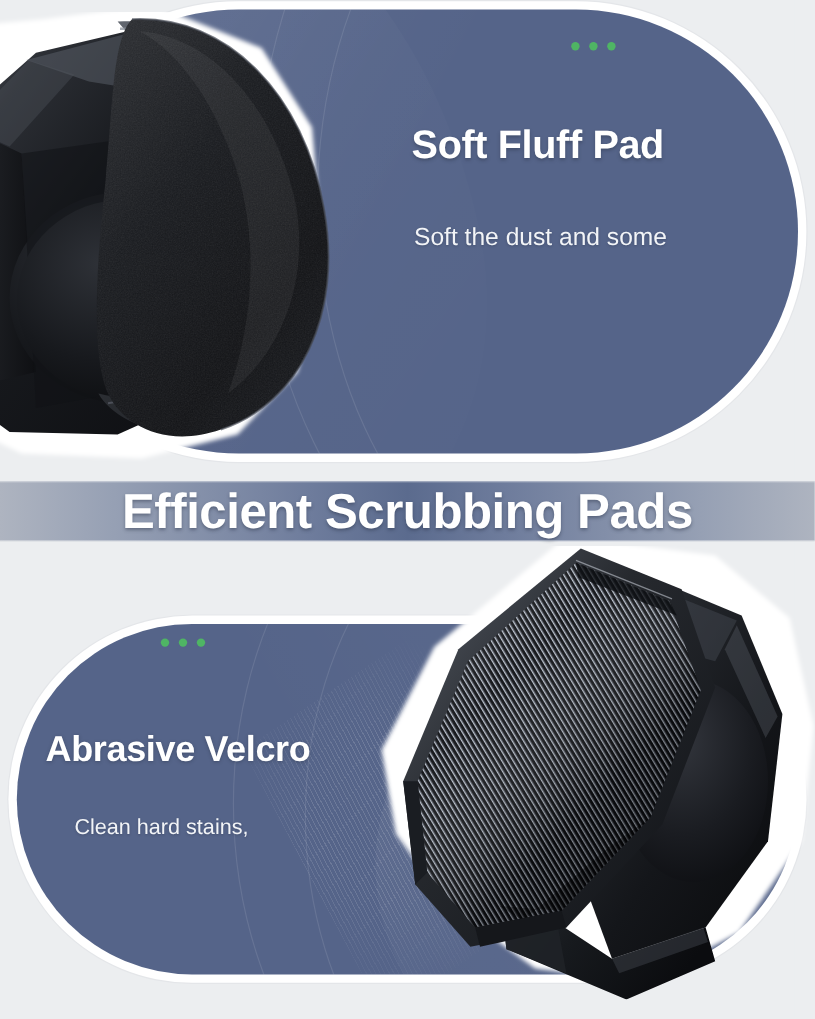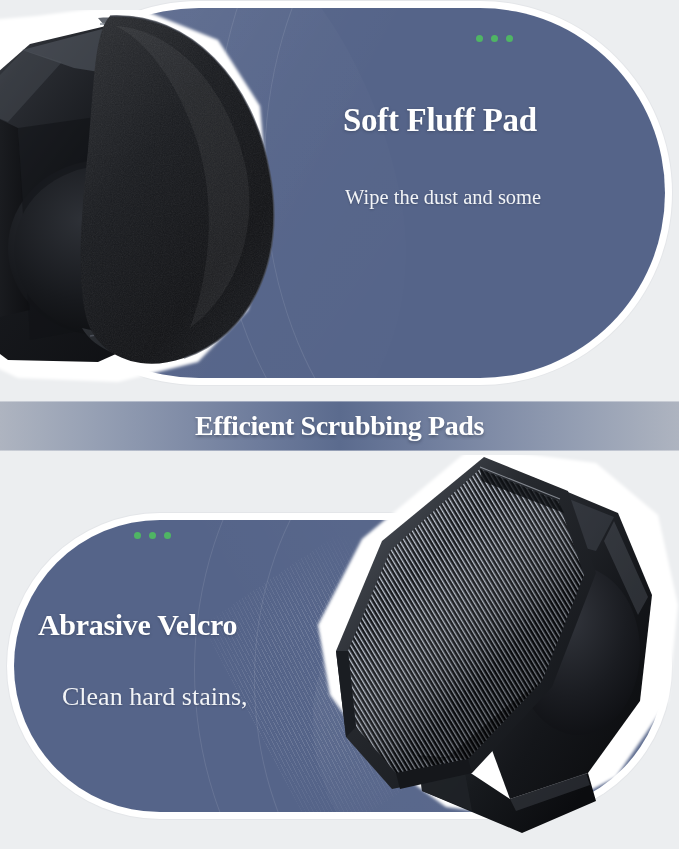--- a/index.html
+++ b/index.html
@@ -6,21 +6,20 @@
   html, body {
     width:679px; height:849px;
     background:#eceef0;
     font-family:"Liberation Sans", sans-serif;
     overflow:hidden;
   }
   #page {
     position:relative;
     width:662px; height:849px;
     background:#eceef0;
-    font-family:Liberation Serif, serif;
   }
 
   
   .card {
     position:absolute;
     background:#556489;
     border-radius:190px;
     overflow:hidden;
     box-shadow:0 0 0 7px #ffffff, 0 0 0 8px #e4e6e9;
   }
@@ -94,40 +93,40 @@
     display:flex; align-items:center; justify-content:center;
     z-index:8;
   }
   #banner::before, #banner::after {
     content:""; position:absolute; left:0; right:0; height:1px;
     background:rgba(255,255,255,.35);
   }
   #banner::before { top:0; }
   #banner::after  { bottom:0; }
   #banner-title {
-    color:#ffffff; font-size:28px; font-weight:bold;
+    color:#ffffff; font-size:41px; font-weight:bold;
     letter-spacing:-.4px;
     text-shadow:0 2px 3px rgba(40,48,68,.45);
   }
 
   
   #card-bottom {
     left:14px; top:520px; width:651px; height:292px;
   }
   #card-bottom .card-bg-ghost { left:310px; top:-90px; width:420px; height:500px;
     transform:rotate(14deg); }
   #card-bottom .card-bg-sheen { left:0; top:0; right:0; bottom:0;
     background:linear-gradient(60deg, rgba(255,255,255,0) 40%, rgba(255,255,255,.05) 100%); }
   #card-bottom .card-bg-arc { left:180px; top:-180px; width:520px; height:660px; }
   #card-bottom .card-bg-arc.two { left:240px; top:-130px; width:430px; height:580px; }
 
   #dots-bottom { left:134px; top:532px; }
 
   #headline-bottom { left:38px; top:608px; font-size:30px; }
-  #subline-bottom  { left:62px; top:672px; font-size:26px; text-align:center; }
+  #subline-bottom  { left:62px; top:672px; font-size:18px; text-align:center; }
 
   
   .product { position:absolute; pointer-events:none; }
 
   
   #product-top { left:-22px; top:10px; width:360px; height:380px; z-index:7; }
   #product-bottom { left:296px; top:455px; width:388px; height:378px; z-index:9; }
   
   #velcro-watermark {
     position:absolute;
@@ -159,21 +158,21 @@
 
   <div class="dots" id="dots-top">
     <span class="dot"></span>
     <span class="dot"></span>
     <span class="dot"></span>
   </div>
 
   <div class="headline" id="headline-top">Soft Fluff Pad</div>
 
   <div class="subline" id="subline-top">
-    <span>Wipe the dust and some</span>
+    <span>Soft the dust and some</span>
   </div>
 
   <svg class="product" id="product-top" viewBox="0 0 360 380">
     <defs>
       <linearGradient id="bodyG" x1="0" y1="0" x2="1" y2="1">
         <stop offset="0" stop-color="#4a4e55"></stop>
         <stop offset=".17" stop-color="#2c2f35"></stop>
         <stop offset=".45" stop-color="#17191d"></stop>
         <stop offset="1" stop-color="#0c0d10"></stop>
       </linearGradient>

